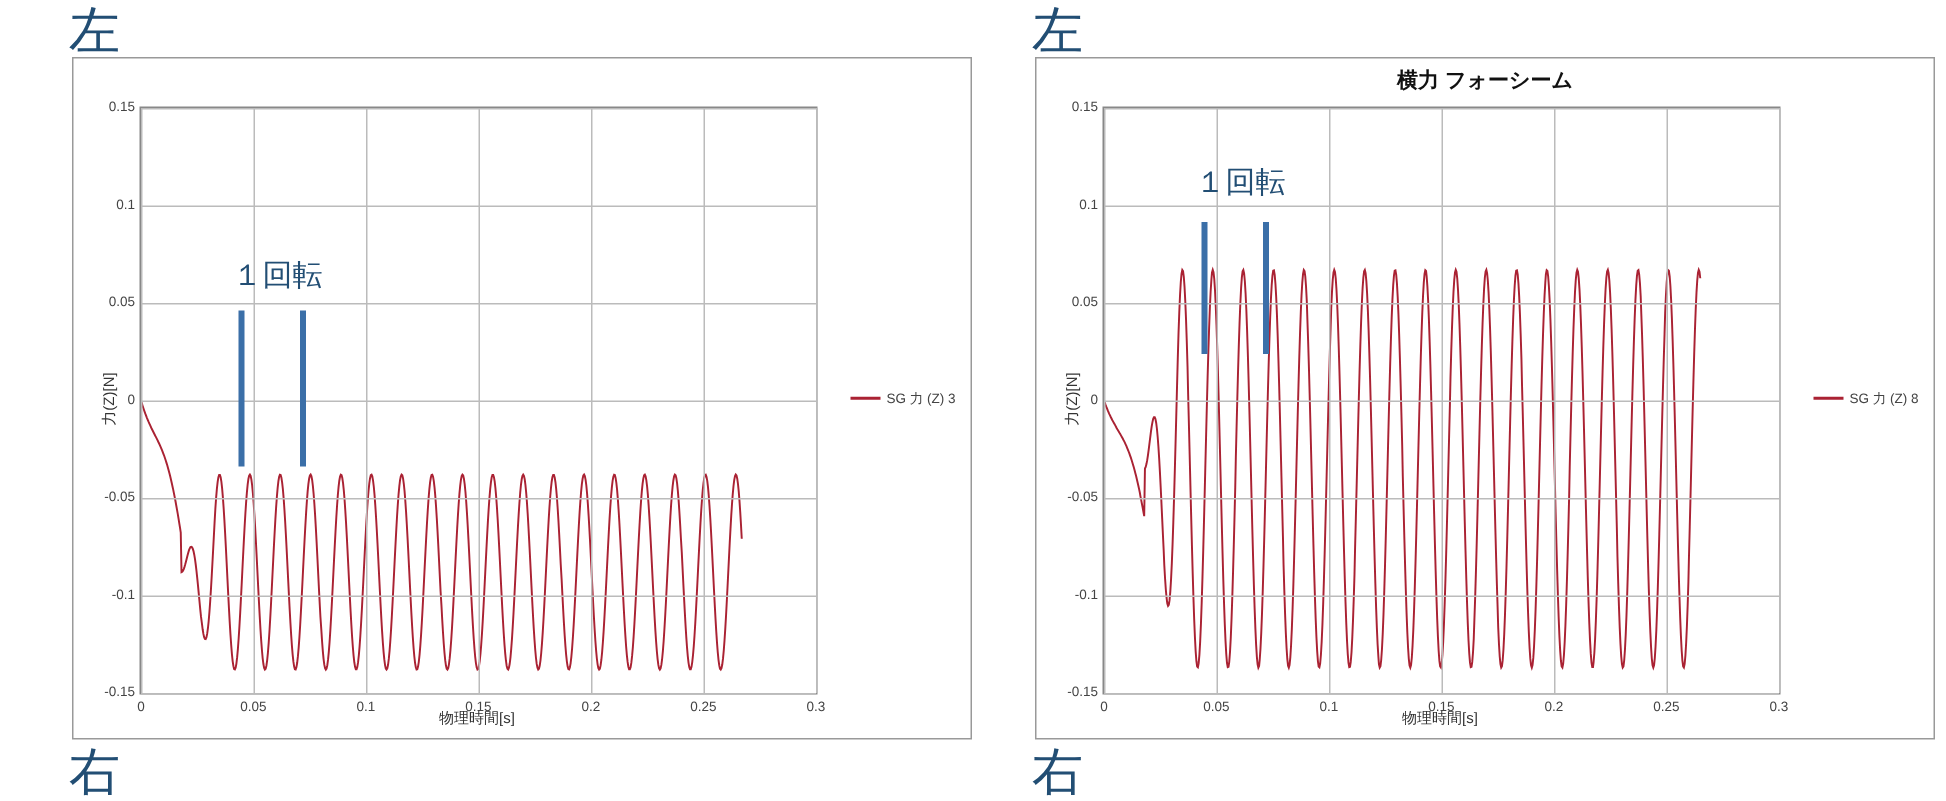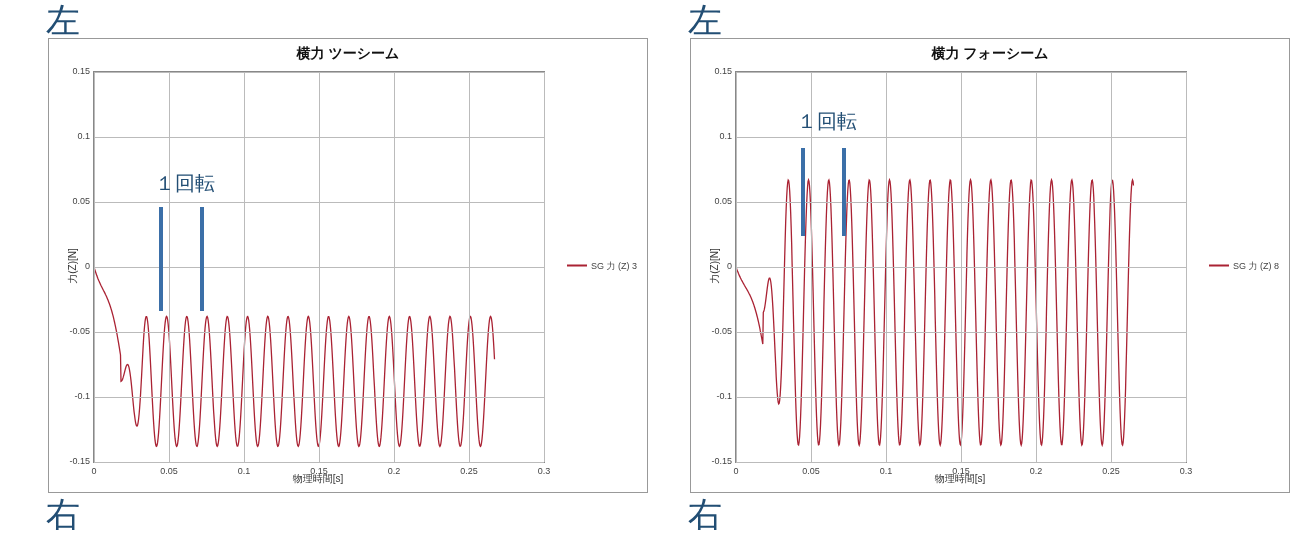--- a/index.html
+++ b/index.html
@@ -28,21 +28,20 @@
 <body>
 <div class="page">
 
 <div class="big-label" style="left:46px;top:-2px;">左</div>
 <div class="big-label" style="left:46px;top:492px;">右</div>
 <div class="big-label" style="left:688px;top:-2px;">左</div>
 <div class="big-label" style="left:688px;top:492px;">右</div>
 
 <div class="chart-block left">
   <div class="plot-outer">
-    <div class="title">横力 ツーシーム</div>
     <div class="ylabel">力(Z)[N]</div>
     <div class="xlabel">物理時間[s]</div>
     <div class="legend"><span class="sw"></span><span>SG 力 (Z) 3</span></div>
     <div class="plot" id="plot0">
       <svg class="series" id="svg0" viewBox="0 0 450 390" preserveAspectRatio="none">
             <path d="M0.0 195.0 L0.5 196.7 L1.0 198.3 L1.5 199.8 L2.0 201.3 L2.5 202.7 L3.0 204.1 L3.5 205.4 L4.0 206.7 L4.5 207.9 L5.0 209.1 L5.5 210.2 L6.0 211.3 L6.5 212.4 L7.0 213.5 L7.5 214.5 L8.0 215.5 L8.5 216.5 L9.0 217.5 L9.5 218.5 L10.0 219.4 L10.5 220.4 L11.0 221.4 L11.5 222.5 L12.0 223.5 L12.5 224.6 L13.0 225.7 L13.5 226.9 L14.0 228.1 L14.5 229.4 L15.0 230.7 L15.5 232.0 L16.0 233.5 L16.5 235.0 L17.0 236.6 L17.5 238.2 L18.0 240.0 L18.5 241.8 L19.0 243.7 L19.5 245.7 L20.0 247.8 L20.5 250.0 L21.0 252.3 L21.5 254.6 L22.0 257.1 L22.5 259.6 L23.0 262.2 L23.5 265.0 L24.0 267.8 L24.5 270.6 L25.0 273.6 L25.5 276.7 L26.0 279.8 L26.5 283.0 L27.0 309.4 L27.5 309.1 L28.0 308.5 L28.5 307.4 L29.0 305.9 L29.5 304.2 L30.0 302.3 L30.5 300.3 L31.0 298.3 L31.5 296.5 L32.0 294.8 L32.5 293.6 L33.0 292.7 L33.5 292.5 L34.0 292.8 L34.5 293.8 L35.0 295.4 L35.5 297.8 L36.0 300.8 L36.5 304.5 L37.0 308.7 L37.5 313.4 L38.0 318.4 L38.5 323.7 L39.0 329.0 L39.5 334.2 L40.0 339.1 L40.6 343.6 L41.1 347.5 L41.6 350.6 L42.1 352.8 L42.6 354.0 L43.1 354.1 L43.6 353.0 L44.1 350.6 L44.6 347.0 L45.1 342.2 L45.6 336.3 L46.1 329.3 L46.6 321.4 L47.1 312.8 L47.6 303.7 L48.1 294.3 L48.6 284.8 L49.1 275.4 L49.6 266.7 L50.1 259.6 L50.6 253.7 L51.1 249.2 L51.6 246.1 L52.1 244.6 L52.6 244.6 L53.1 246.2 L53.6 249.3 L54.1 253.8 L54.6 259.7 L55.1 266.8 L55.6 274.9 L56.1 283.8 L56.6 293.3 L57.1 303.3 L57.6 313.4 L58.1 323.4 L58.6 333.0 L59.1 342.1 L59.6 350.4 L60.1 357.7 L60.6 363.9 L61.1 368.7 L61.6 372.1 L62.1 374.0 L62.6 374.3 L63.1 373.1 L63.6 370.4 L64.1 366.1 L64.6 360.6 L65.1 353.7 L65.6 345.8 L66.1 337.1 L66.6 327.6 L67.1 317.8 L67.6 307.7 L68.1 297.7 L68.6 287.9 L69.1 278.7 L69.6 270.2 L70.1 262.6 L70.6 256.2 L71.1 251.1 L71.6 247.3 L72.1 245.1 L72.6 244.4 L73.1 245.3 L73.6 247.7 L74.1 251.6 L74.6 256.9 L75.1 263.4 L75.6 271.1 L76.1 279.7 L76.6 289.0 L77.1 298.8 L77.6 308.8 L78.1 318.9 L78.6 328.7 L79.1 338.1 L79.6 346.8 L80.1 354.6 L80.6 361.2 L81.1 366.7 L81.6 370.7 L82.1 373.3 L82.6 374.4 L83.1 373.9 L83.6 371.8 L84.1 368.2 L84.6 363.2 L85.1 356.9 L85.6 349.5 L86.1 341.1 L86.6 332.0 L87.1 322.2 L87.6 312.2 L88.1 302.2 L88.6 292.2 L89.1 282.8 L89.6 273.9 L90.1 265.9 L90.6 259.0 L91.1 253.2 L91.6 248.8 L92.1 245.9 L92.6 244.5 L93.1 244.7 L93.6 246.4 L94.1 249.7 L94.6 254.3 L95.1 260.3 L95.6 267.5 L96.1 275.7 L96.6 284.7 L97.1 294.3 L97.6 304.3 L98.1 314.4 L98.6 324.4 L99.1 334.0 L99.6 343.0 L100.1 351.2 L100.6 358.4 L101.1 364.4 L101.6 369.1 L102.1 372.4 L102.6 374.1 L103.1 374.3 L103.6 372.9 L104.1 370.0 L104.6 365.6 L105.1 359.9 L105.6 353.0 L106.1 345.0 L106.6 336.1 L107.1 326.7 L107.6 316.8 L108.1 306.7 L108.6 296.7 L109.1 287.0 L109.6 277.8 L110.1 269.4 L110.6 261.9 L111.1 255.6 L111.6 250.6 L112.1 247.0 L112.6 245.0 L113.1 244.4 L113.6 245.4 L114.1 248.0 L114.6 252.1 L115.1 257.5 L115.6 264.2 L116.1 271.9 L116.6 280.6 L117.1 290.0 L117.6 299.8 L118.1 309.9 L118.6 319.9 L119.1 329.7 L119.6 339.0 L120.2 347.6 L120.7 355.3 L121.2 361.9 L121.7 367.2 L122.2 371.1 L122.7 373.5 L123.2 374.4 L123.7 373.7 L124.2 371.5 L124.7 367.8 L125.2 362.6 L125.7 356.2 L126.2 348.7 L126.7 340.2 L127.2 331.0 L127.7 321.2 L128.2 311.2 L128.7 301.1 L129.2 291.3 L129.7 281.8 L130.2 273.1 L130.7 265.2 L131.2 258.3 L131.7 252.7 L132.2 248.5 L132.7 245.7 L133.2 244.5 L133.7 244.8 L134.2 246.7 L134.7 250.1 L135.2 254.9 L135.7 261.0 L136.2 268.3 L136.7 276.6 L137.2 285.7 L137.7 295.3 L138.2 305.3 L138.7 315.4 L139.2 325.3 L139.7 334.9 L140.2 343.8 L140.7 352.0 L141.2 359.0 L141.7 364.9 L142.2 369.5 L142.7 372.6 L143.2 374.2 L143.7 374.2 L144.2 372.7 L144.7 369.6 L145.2 365.1 L145.7 359.3 L146.2 352.2 L146.7 344.1 L147.2 335.2 L147.7 325.7 L148.2 315.7 L148.7 305.7 L149.2 295.7 L149.7 286.0 L150.2 276.9 L150.7 268.6 L151.2 261.2 L151.7 255.1 L152.2 250.2 L152.7 246.8 L153.2 244.8 L153.7 244.5 L154.2 245.6 L154.7 248.4 L155.2 252.5 L155.7 258.1 L156.2 264.9 L156.7 272.8 L157.2 281.5 L157.7 290.9 L158.2 300.8 L158.7 310.9 L159.2 320.9 L159.7 330.7 L160.2 339.9 L160.7 348.4 L161.2 356.0 L161.7 362.4 L162.2 367.6 L162.7 371.4 L163.2 373.7 L163.7 374.4 L164.2 373.6 L164.7 371.2 L165.2 367.3 L165.7 362.1 L166.2 355.5 L166.7 347.9 L167.2 339.3 L167.7 330.0 L168.2 320.2 L168.7 310.2 L169.2 300.1 L169.7 290.3 L170.2 280.9 L170.7 272.2 L171.2 264.4 L171.7 257.7 L172.2 252.2 L172.7 248.1 L173.2 245.5 L173.7 244.4 L174.2 244.9 L174.7 246.9 L175.2 250.5 L175.7 255.4 L176.2 261.7 L176.7 269.1 L177.2 277.5 L177.7 286.6 L178.2 296.3 L178.7 306.3 L179.2 316.4 L179.7 326.3 L180.2 335.8 L180.7 344.7 L181.2 352.7 L181.7 359.7 L182.2 365.5 L182.7 369.9 L183.2 372.8 L183.7 374.3 L184.2 374.1 L184.7 372.4 L185.2 369.2 L185.7 364.6 L186.2 358.6 L186.7 351.4 L187.2 343.3 L187.7 334.3 L188.2 324.7 L188.7 314.7 L189.2 304.6 L189.7 294.7 L190.2 285.1 L190.7 276.0 L191.2 267.8 L191.7 260.6 L192.2 254.5 L192.7 249.8 L193.2 246.5 L193.7 244.7 L194.2 244.5 L194.7 245.8 L195.2 248.7 L195.7 253.1 L196.2 258.7 L196.7 265.7 L197.2 273.6 L197.7 282.4 L198.2 291.9 L198.7 301.8 L199.2 311.9 L199.7 321.9 L200.3 331.6 L200.8 340.8 L201.3 349.2 L201.8 356.7 L202.3 363.0 L202.8 368.1 L203.3 371.7 L203.8 373.8 L204.3 374.4 L204.8 373.4 L205.3 370.9 L205.8 366.8 L206.3 361.4 L206.8 354.8 L207.3 347.1 L207.8 338.4 L208.3 329.1 L208.8 319.2 L209.3 309.2 L209.8 299.1 L210.3 289.3 L210.8 280.0 L211.3 271.4 L211.8 263.7 L212.3 257.1 L212.8 251.7 L213.3 247.8 L213.8 245.3 L214.3 244.4 L214.8 245.0 L215.3 247.2 L215.8 250.9 L216.3 256.0 L216.8 262.4 L217.3 269.9 L217.8 278.4 L218.3 287.6 L218.8 297.3 L219.3 307.4 L219.8 317.4 L220.3 327.3 L220.8 336.8 L221.3 345.6 L221.8 353.5 L222.3 360.3 L222.8 366.0 L223.3 370.2 L223.8 373.0 L224.3 374.3 L224.8 374.0 L225.3 372.2 L225.8 368.8 L226.3 364.0 L226.8 357.9 L227.3 350.7 L227.8 342.4 L228.3 333.3 L228.8 323.7 L229.3 313.7 L229.8 303.6 L230.3 293.7 L230.8 284.1 L231.3 275.1 L231.8 267.0 L232.3 259.9 L232.8 254.0 L233.3 249.4 L233.8 246.2 L234.3 244.6 L234.8 244.6 L235.3 246.1 L235.8 249.1 L236.3 253.6 L236.8 259.4 L237.3 266.4 L237.8 274.5 L238.3 283.4 L238.8 292.9 L239.3 302.8 L239.8 312.9 L240.3 322.9 L240.8 332.6 L241.3 341.7 L241.8 350.0 L242.3 357.4 L242.8 363.6 L243.3 368.5 L243.8 372.0 L244.3 373.9 L244.8 374.4 L245.3 373.2 L245.8 370.5 L246.3 366.4 L246.8 360.8 L247.3 354.1 L247.8 346.2 L248.3 337.5 L248.8 328.1 L249.3 318.2 L249.8 308.2 L250.3 298.1 L250.8 288.3 L251.3 279.1 L251.8 270.6 L252.3 263.0 L252.8 256.5 L253.3 251.3 L253.8 247.5 L254.3 245.2 L254.8 244.4 L255.3 245.2 L255.8 247.5 L256.3 251.4 L256.8 256.6 L257.3 263.1 L257.8 270.7 L258.3 279.3 L258.8 288.6 L259.3 298.3 L259.8 308.4 L260.3 318.4 L260.8 328.3 L261.3 337.7 L261.8 346.4 L262.3 354.2 L262.8 361.0 L263.3 366.5 L263.8 370.6 L264.3 373.2 L264.8 374.4 L265.3 373.9 L265.8 371.9 L266.3 368.4 L266.8 363.5 L267.3 357.2 L267.8 349.9 L268.3 341.5 L268.8 332.4 L269.3 322.7 L269.8 312.7 L270.3 302.6 L270.8 292.7 L271.3 283.2 L271.8 274.3 L272.3 266.2 L272.8 259.2 L273.3 253.5 L273.8 249.0 L274.3 246.0 L274.8 244.6 L275.3 244.6 L275.8 246.3 L276.3 249.5 L276.8 254.1 L277.3 260.0 L277.8 267.2 L278.3 275.3 L278.8 284.3 L279.3 293.9 L279.8 303.8 L280.4 313.9 L280.9 323.9 L281.4 333.5 L281.9 342.6 L282.4 350.8 L282.9 358.1 L283.4 364.2 L283.9 368.9 L284.4 372.2 L284.9 374.1 L285.4 374.3 L285.9 373.0 L286.4 370.2 L286.9 365.9 L287.4 360.2 L287.9 353.3 L288.4 345.4 L288.9 336.6 L289.4 327.1 L289.9 317.2 L290.4 307.1 L290.9 297.1 L291.4 287.4 L291.9 278.2 L292.4 269.7 L292.9 262.3 L293.4 255.9 L293.9 250.8 L294.4 247.2 L294.9 245.0 L295.4 244.4 L295.9 245.4 L296.4 247.9 L296.9 251.8 L297.4 257.2 L297.9 263.8 L298.4 271.6 L298.9 280.2 L299.4 289.5 L299.9 299.3 L300.4 309.4 L300.9 319.5 L301.4 329.3 L301.9 338.6 L302.4 347.2 L302.9 355.0 L303.4 361.6 L303.9 367.0 L304.4 370.9 L304.9 373.4 L305.4 374.4 L305.9 373.8 L306.4 371.6 L306.9 368.0 L307.4 362.9 L307.9 356.5 L308.4 349.1 L308.9 340.6 L309.4 331.4 L309.9 321.7 L310.4 311.7 L310.9 301.6 L311.4 291.7 L311.9 282.2 L312.4 273.4 L312.9 265.5 L313.4 258.6 L313.9 252.9 L314.4 248.6 L314.9 245.8 L315.4 244.5 L315.9 244.7 L316.4 246.6 L316.9 249.9 L317.4 254.6 L317.9 260.7 L318.4 268.0 L318.9 276.2 L319.4 285.3 L319.9 294.9 L320.4 304.9 L320.9 315.0 L321.4 324.9 L321.9 334.5 L322.4 343.5 L322.9 351.6 L323.4 358.8 L323.9 364.7 L324.4 369.3 L324.9 372.5 L325.4 374.2 L325.9 374.2 L326.4 372.8 L326.9 369.8 L327.4 365.3 L327.9 359.6 L328.4 352.6 L328.9 344.5 L329.4 335.6 L329.9 326.1 L330.4 316.2 L330.9 306.1 L331.4 296.1 L331.9 286.4 L332.4 277.3 L332.9 268.9 L333.4 261.6 L333.9 255.3 L334.4 250.4 L334.9 246.9 L335.4 244.9 L335.9 244.4 L336.4 245.6 L336.9 248.2 L337.4 252.3 L337.9 257.8 L338.4 264.6 L338.9 272.4 L339.4 281.1 L339.9 290.5 L340.4 300.4 L340.9 310.4 L341.4 320.5 L341.9 330.2 L342.4 339.5 L342.9 348.1 L343.4 355.7 L343.9 362.2 L344.4 367.4 L344.9 371.3 L345.4 373.6 L345.9 374.4 L346.4 373.6 L346.9 371.3 L347.4 367.5 L347.9 362.3 L348.4 355.8 L348.9 348.2 L349.4 339.7 L349.9 330.5 L350.4 320.7 L350.9 310.6 L351.4 300.6 L351.9 290.7 L352.4 281.3 L352.9 272.6 L353.4 264.7 L353.9 258.0 L354.4 252.4 L354.9 248.3 L355.4 245.6 L355.9 244.4 L356.4 244.9 L356.9 246.8 L357.4 250.3 L357.9 255.2 L358.4 261.4 L358.9 268.8 L359.4 277.1 L359.9 286.2 L360.5 295.9 L361.0 305.9 L361.5 316.0 L362.0 325.9 L362.5 335.4 L363.0 344.3 L363.5 352.4 L364.0 359.4 L364.5 365.2 L365.0 369.7 L365.5 372.7 L366.0 374.2 L366.5 374.2 L367.0 372.6 L367.5 369.4 L368.0 364.8 L368.5 358.9 L369.0 351.8 L369.5 343.7 L370.0 334.7 L370.5 325.1 L371.0 315.2 L371.5 305.1 L372.0 295.1 L372.5 285.5 L373.0 276.4 L373.5 268.1 L374.0 260.9 L374.5 254.8 L375.0 250.0 L375.5 246.6 L376.0 244.8 L376.5 244.5 L377.0 245.8 L377.5 248.6 L378.0 252.8 L378.5 258.5 L379.0 265.3 L379.5 273.2 L380.0 282.0 L380.5 291.5 L381.0 301.4 L381.5 311.4 L382.0 321.5 L382.5 331.2 L383.0 340.4 L383.5 348.9 L384.0 356.4 L384.5 362.8 L385.0 367.9 L385.5 371.6 L386.0 373.8 L386.5 374.4 L387.0 373.5 L387.5 371.0 L388.0 367.1 L388.5 361.7 L389.0 355.1 L389.5 347.4 L390.0 338.8 L390.5 329.5 L391.0 319.7 L391.5 309.6 L392.0 299.6 L392.5 289.7 L393.0 280.4 L393.5 271.7 L394.0 264.0 L394.5 257.4 L395.0 252.0 L395.5 247.9 L396.0 245.4 L396.5 244.4 L397.0 245.0 L397.5 247.1 L398.0 250.7 L398.5 255.8 L399.0 262.1 L399.5 269.6 L400.0 278.0 L400.5 287.2"></path>
           </svg>
     <div class="grid-h" style="top: 390px;"></div>
           <div class="tick-y" style="top: 384px;">-0.15</div>
           <div class="grid-h" style="top: 325px;"></div>

